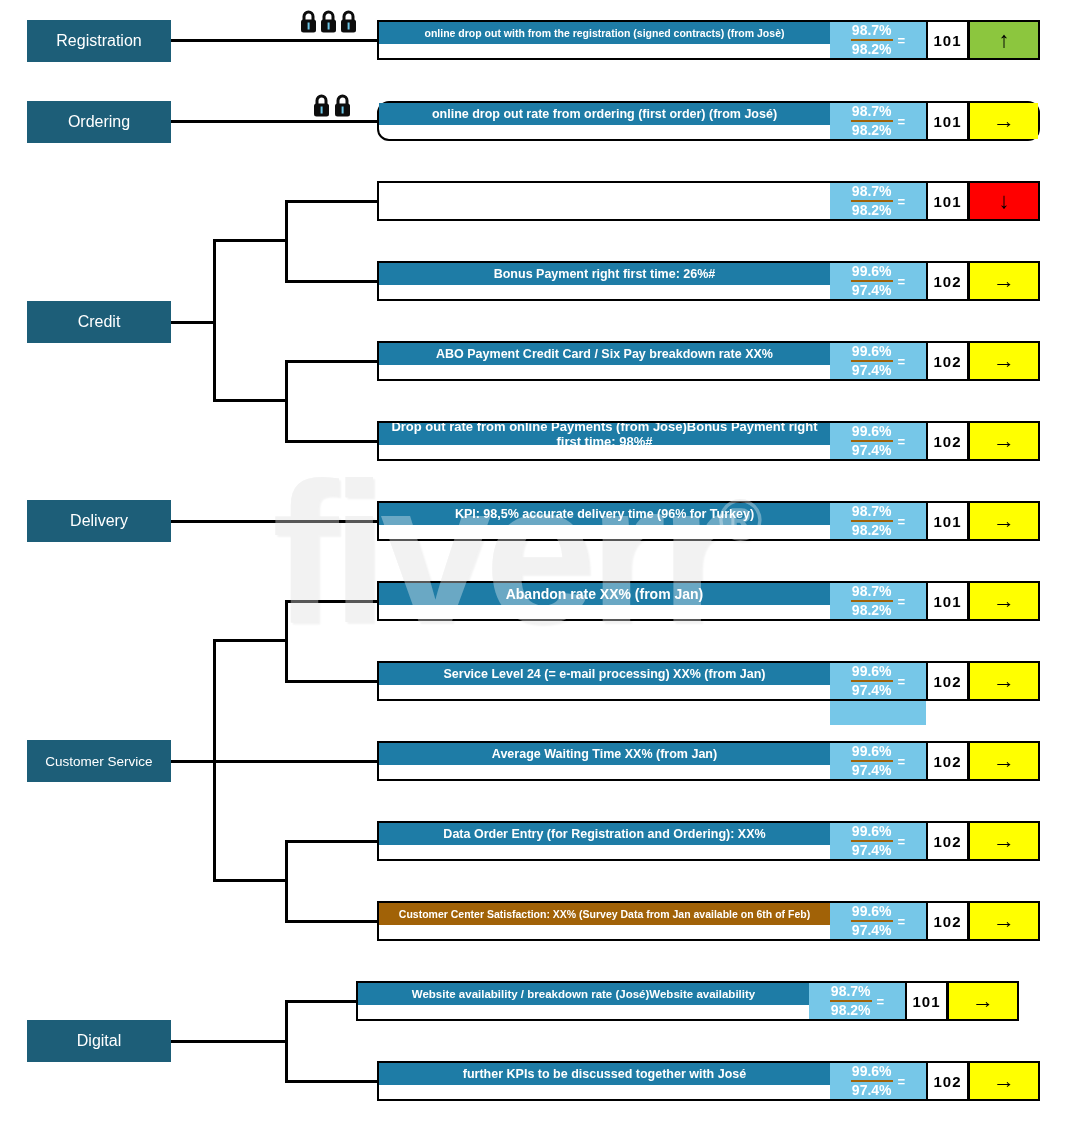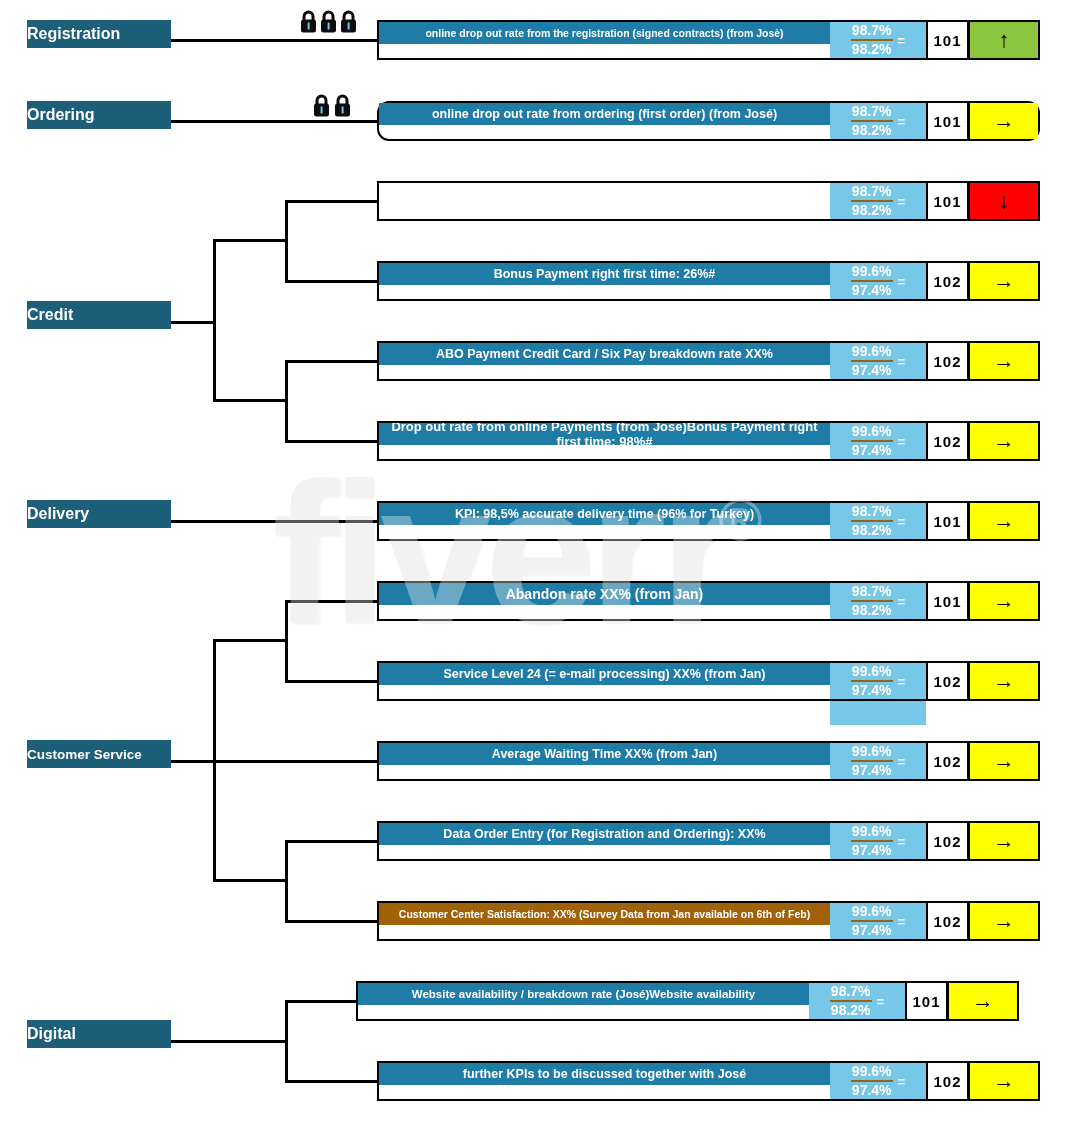--- a/index.html
+++ b/index.html
@@ -8,22 +8,22 @@
 
   .wm{position:absolute;left:272px;top:458px;pointer-events:none;display:flex;align-items:flex-start;
       font-weight:bold;line-height:.95;white-space:nowrap;}
   .wm-text{font-size:200px;letter-spacing:-7px;}
   .wm-r{font-size:60px;margin:34px 0 0 -12px;letter-spacing:0;}
   .wm-back{color:#ececec;z-index:1;text-shadow:2px 2px 2px rgba(0,0,0,0.05);}
   .wm-front{color:rgba(255,255,255,0.34);z-index:9;}
 
   .line{position:absolute;background:#000;z-index:2;}
 
-  .cat{position:absolute;width:144px;height:28px;background:#1d5e78;color:#fff;z-index:6;
-       display:flex;align-items:center;justify-content:flex-start;font-weight:bold;text-align:center;}
+  .cat{position:absolute;width:144px;height:42px;background:#1d5e78;color:#fff;z-index:6;
+       display:flex;align-items:center;justify-content:center;font-weight:normal;text-align:center;}
 
   .icons{position:absolute;z-index:6;display:flex;gap:3px;}
 
   .row{position:absolute;width:663px;height:40px;box-sizing:border-box;border:2px solid #000;
        background:#fff;z-index:5;}
   .bar{position:absolute;left:0;top:0;width:451px;height:22px;background:#1e7ca6;color:#fff;
        display:flex;align-items:center;justify-content:center;font-weight:bold;overflow:hidden;
        padding:0 3px;box-sizing:border-box;text-align:center;}
   .pct{position:absolute;left:451px;top:0;width:96px;height:36px;background:#76c7e8;color:#fff;
        display:flex;align-items:center;justify-content:center;gap:5px;font-weight:bold;}
@@ -119,21 +119,21 @@
           <rect x="7.6" y="12.5" width="2" height="7" fill="#6ec6e6"></rect>
         </svg></span>
       <span><svg width="17" height="24" viewBox="0 0 17 24" xmlns="http://www.w3.org/2000/svg">
           <path d="M4 11 V6.5 a4.5 4.5 0 0 1 9 0 V11" fill="none" stroke="#0d0d0d" stroke-width="3"></path>
           <rect x="1" y="9.5" width="15" height="13" rx="2.5" fill="#0d0d0d"></rect>
           <rect x="7.6" y="12.5" width="2" height="7" fill="#6ec6e6"></rect>
         </svg></span>
     </div>
     <div class="row" style="left: 377px; top: 20px;">
       <div class="bar" style="background: rgb(30, 124, 166);">
-        <span style="font-size: 10.5px;">online drop out rate from the registration (signed contracts) (from Josè)</span>
+        <span style="font-size: 10.5px;">online drop out with from the registration (signed contracts) (from Josè)</span>
       </div>
       <div class="pct" style="background: rgb(118, 199, 232);">
         <span class="frac">
           <span class="top">98.7%</span>
           <span class="bot">98.2%</span>
         </span>
         <span class="eq">=</span>
       </div>
       <div class="num">
         <span>101</span>

